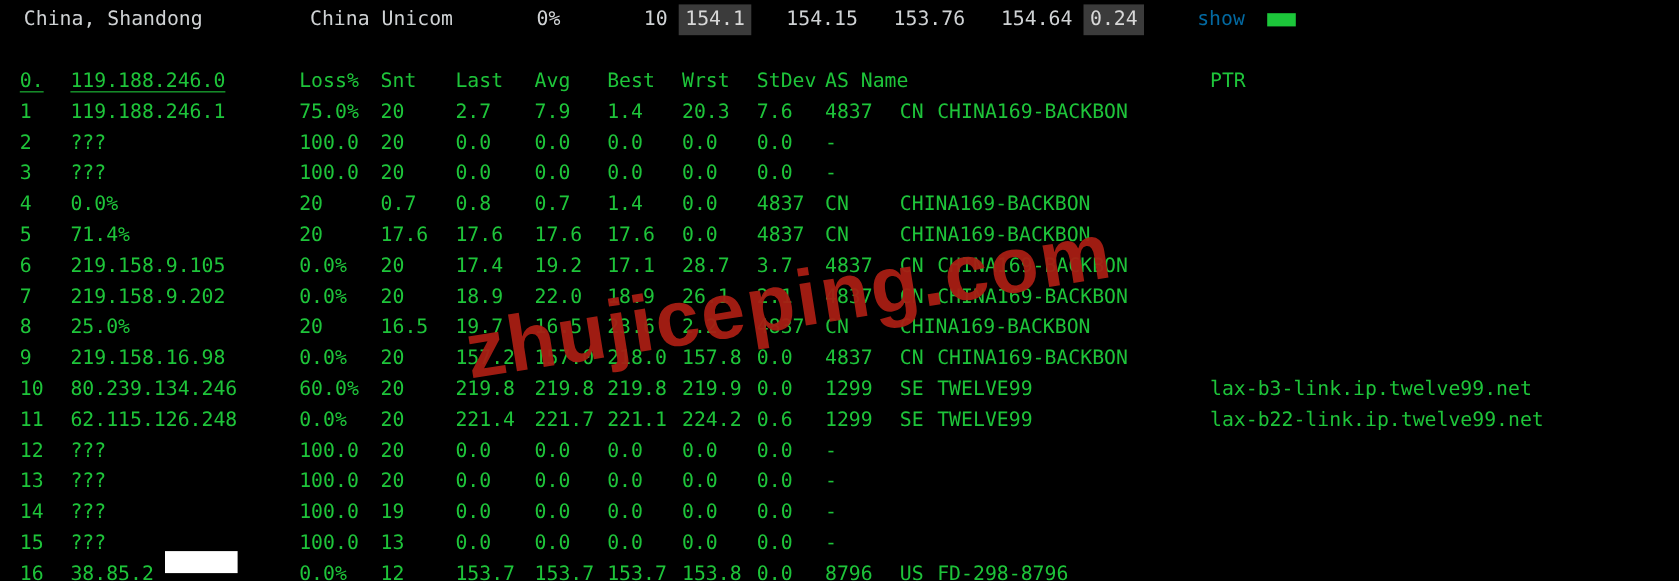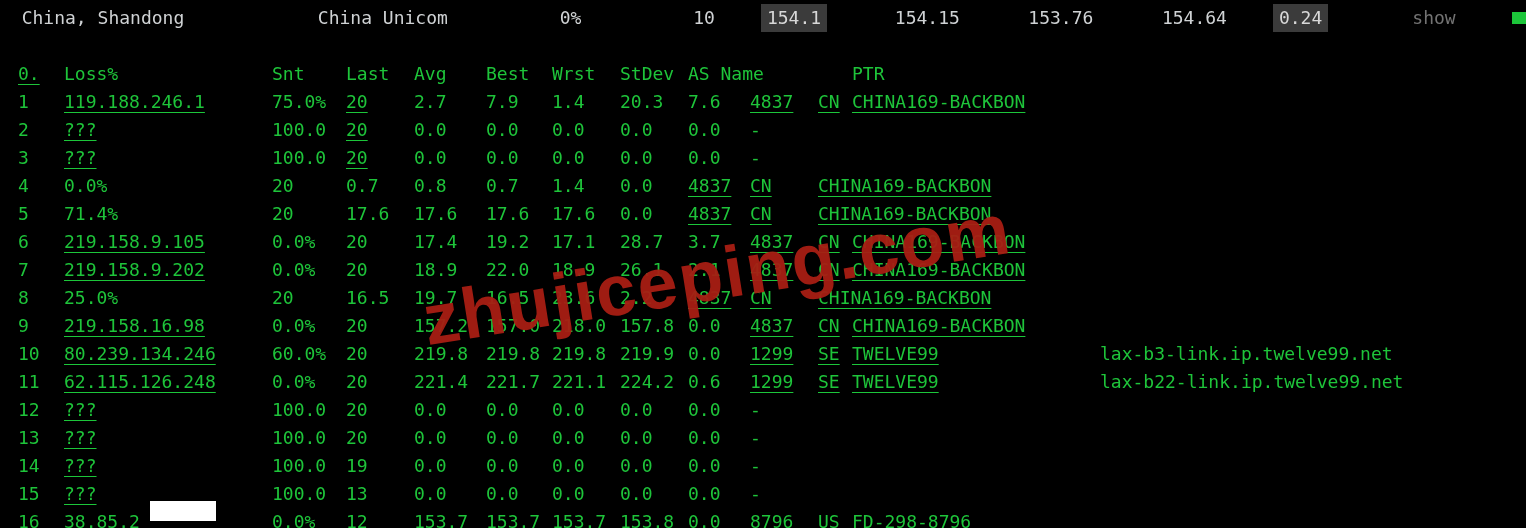--- a/index.html
+++ b/index.html
@@ -15,31 +15,30 @@
     font-size: 18px;
     line-height: 28px;
     color: #1ec43a;
     position: relative;
   }
   .top-row {
     color: #cfd2d4;
     white-space: pre;
     padding-top: 4px;
     display: flex;
-    gap: 36px;
   }
   .top-seg { white-space: pre; }
   .tr-box {
     background: #3b3b3b;
     color: #d8d8d8;
     padding: 0 6px;
     margin: 0 10px;
   }
   .tr-show {
-    color: #737373;
+    color: #0369a1;
     margin-left: 38px;
     margin-right: 20px;
   }
   .tr-block {
     width: 26px; height: 12px; background: #1cc63a;
     display: inline-block; margin-top: 8px;
   }
   .spacer { height: 28px; }
   .grid {
     padding-left: 18px;
@@ -56,21 +55,21 @@
       68px   
       68px   
       62px   
       68px   
       34px   
       248px  
       auto;  
     white-space: pre;
   }
   .row > span { overflow: visible; }
-  .u { text-decoration: underline; text-decoration-color: #1cc63a; text-underline-offset: 4px; }
+  .u { text-decoration-color: #1cc63a; text-underline-offset: 4px; }
   .hdr .u { text-decoration: underline; }
   .wm {
     position: absolute;
     left: 420px;
     top: 260px;
     font-size: 72px;
     font-weight: 700;
     font-family: Arial, Helvetica, sans-serif;
     color: #a81e14;
     letter-spacing: 2px;
@@ -104,20 +103,21 @@
   <span class="tr-show">show</span>
   <span class="tr-block"></span>
 </div>
 
 <div class="spacer"></div>
 
 <div class="grid">
 
   <div class="row hdr">
     <span class="u">0.</span>
+    <span class="u">119.188.246.0</span>
     <span>Loss%</span>
     <span>Snt</span>
     <span>Last</span>
     <span>Avg</span>
     <span>Best</span>
     <span>Wrst</span>
     <span>StDev</span>
     <span style="grid-column: span 3">AS Name</span>
     <span>PTR</span>
   </div>

